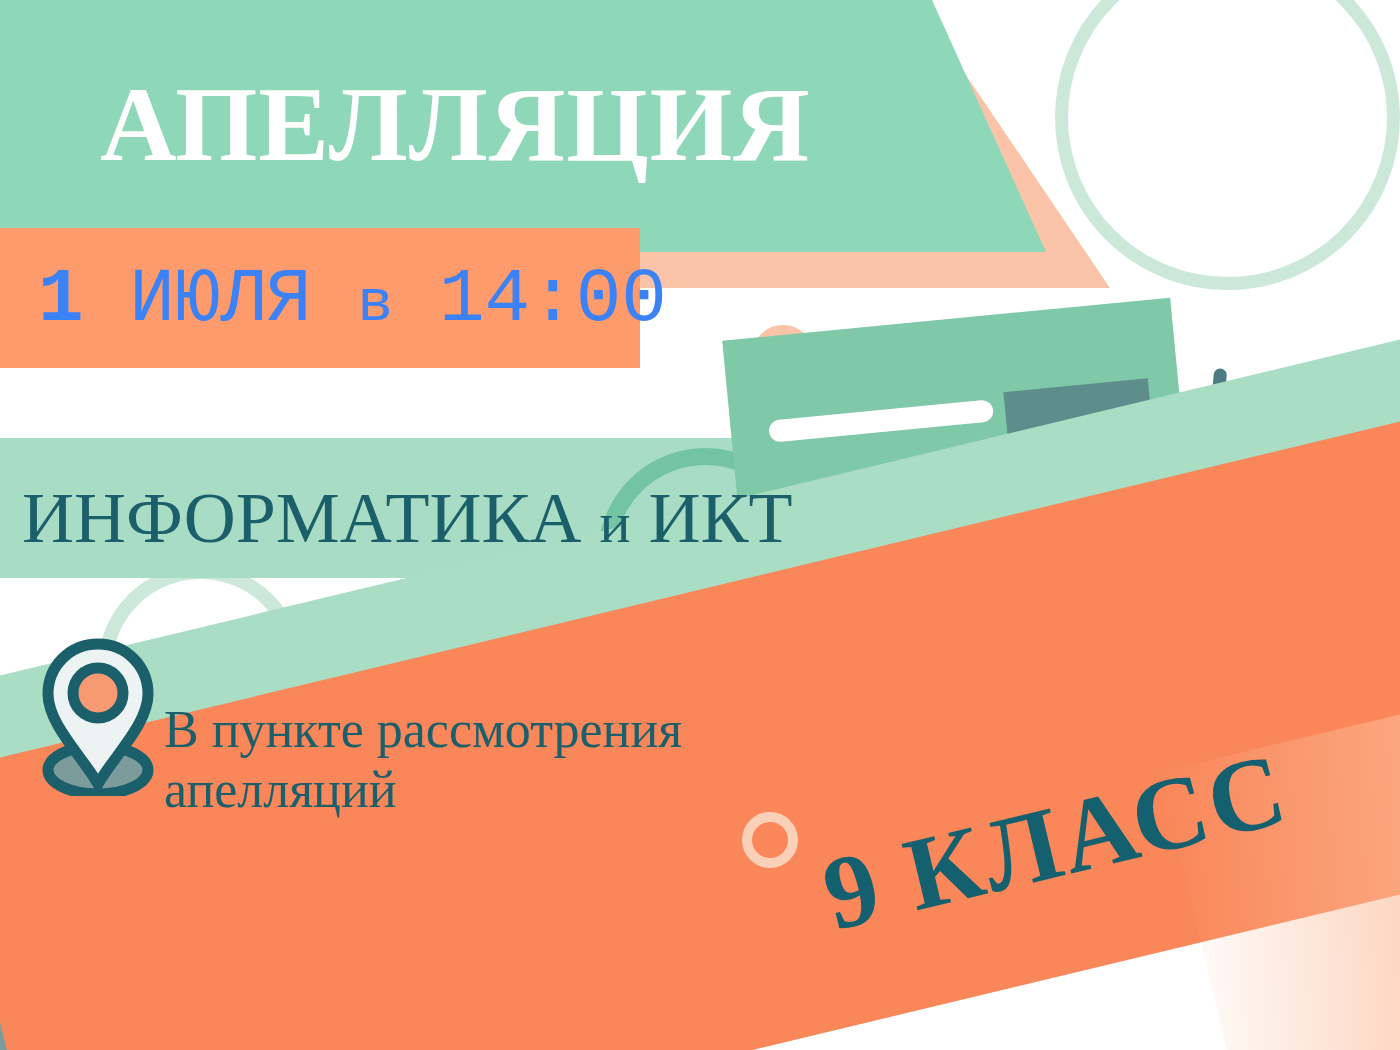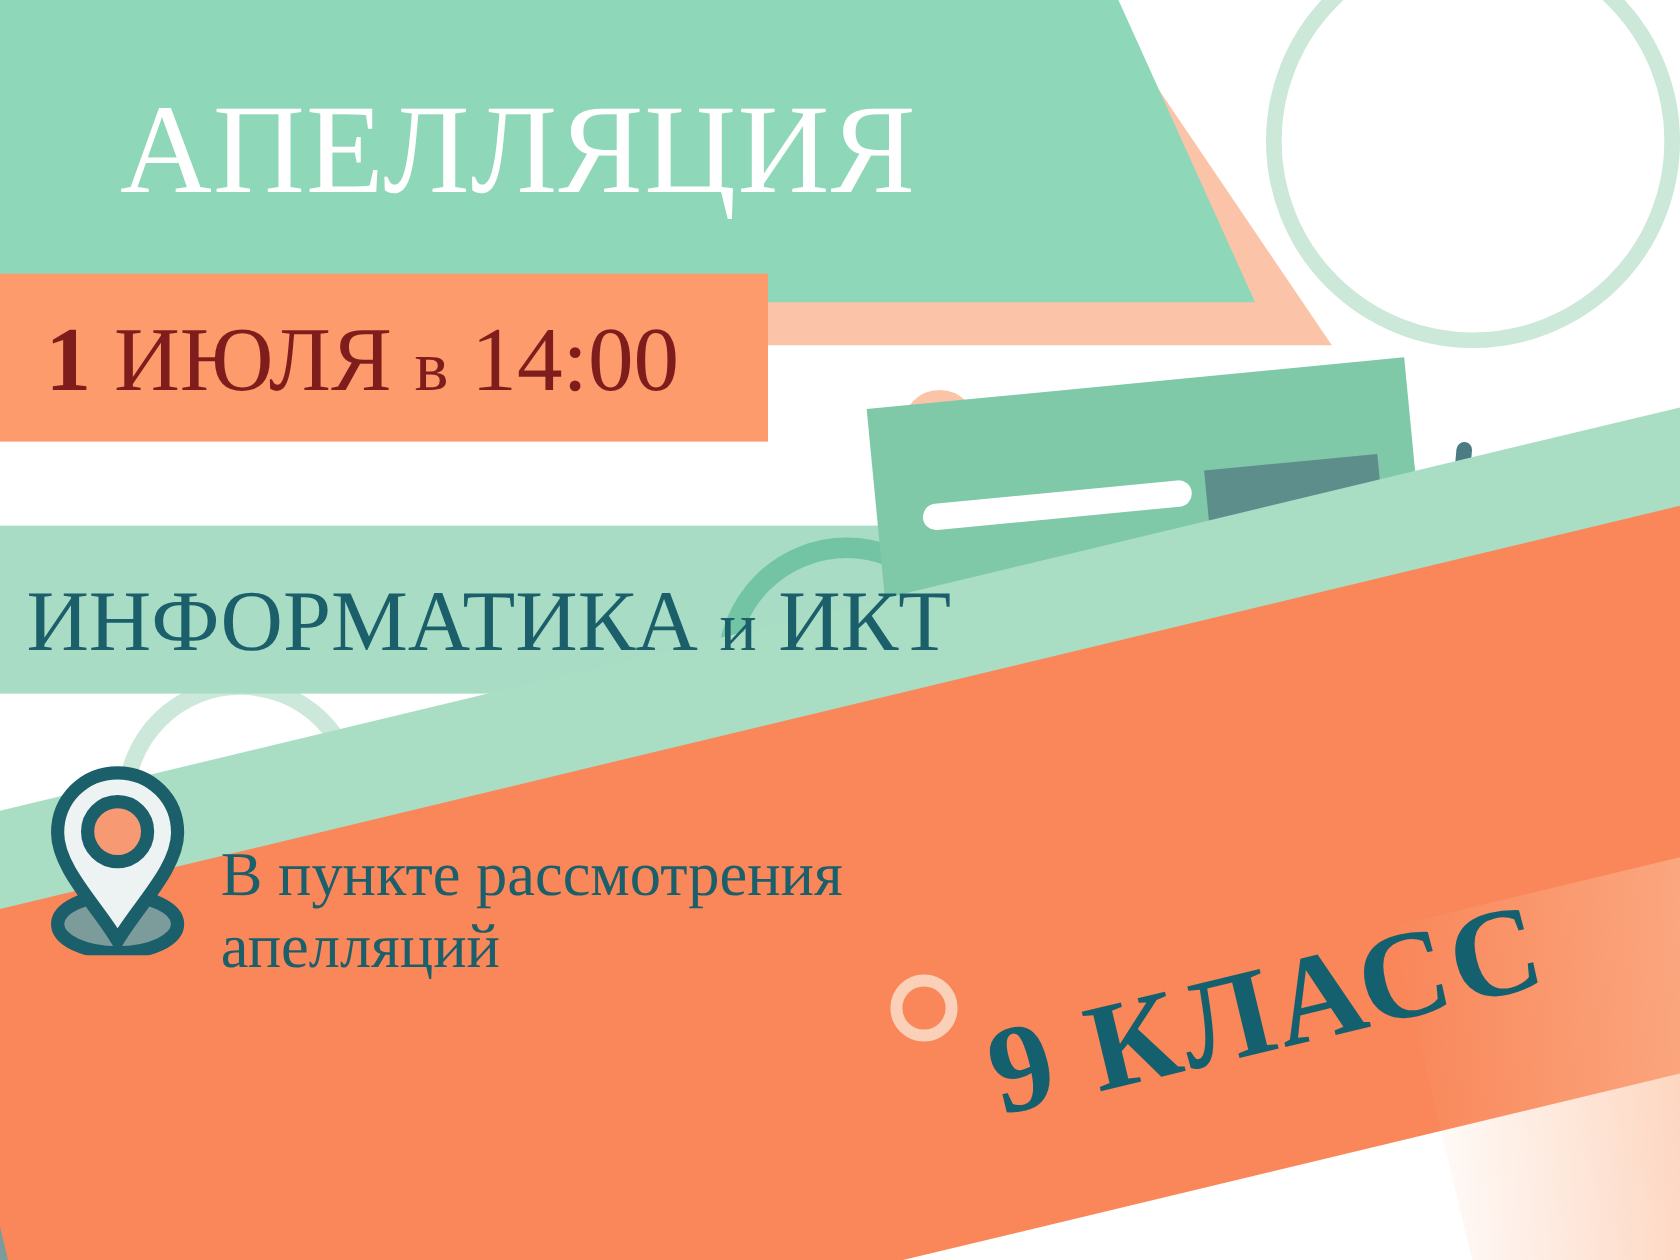--- a/index.html
+++ b/index.html
@@ -145,49 +145,50 @@
     top: 692px; left: 0;
     width: 785px; height: 122px;
     background: #FAA581;
   }
 
   
   .t-title {
     position: absolute;
     top: 72px; left: 100px;
     font-size: 106px;
-    font-weight: normal;
+    font-weight: bold;
     color: #FFFFFF;
     letter-spacing: 1px;
     line-height: 1;
     white-space: nowrap;
   }
   .t-date {
     position: absolute;
     top: 262px; left: 38px;
     font-size: 76px;
-    color: #7f1d1d;
+    color: #3b82f6;
     line-height: 1;
     white-space: nowrap;
+    font-family: Liberation Mono, monospace;
   }
   .t-date b { font-weight: bold; }
   .t-date .sm { font-size: 60px; }
   .t-subject {
     position: absolute;
     top: 470px; left: 22px;
     font-size: 72px;
     color: #1B5F6B;
     line-height: 1;
     white-space: nowrap;
     margin-top: 12px;
   }
   .t-subject .sm { font-size: 58px; }
   .t-place {
     position: absolute;
-    top: 700px; left: 184px;
+    top: 700px; left: 164px;
     font-size: 52px;
     color: #1B5F6B;
     line-height: 1.15;
     width: 600px;
   }
   .t-grade {
     position: absolute;
     top: 838px; left: 812px;
     font-size: 104px;
     font-weight: bold;

